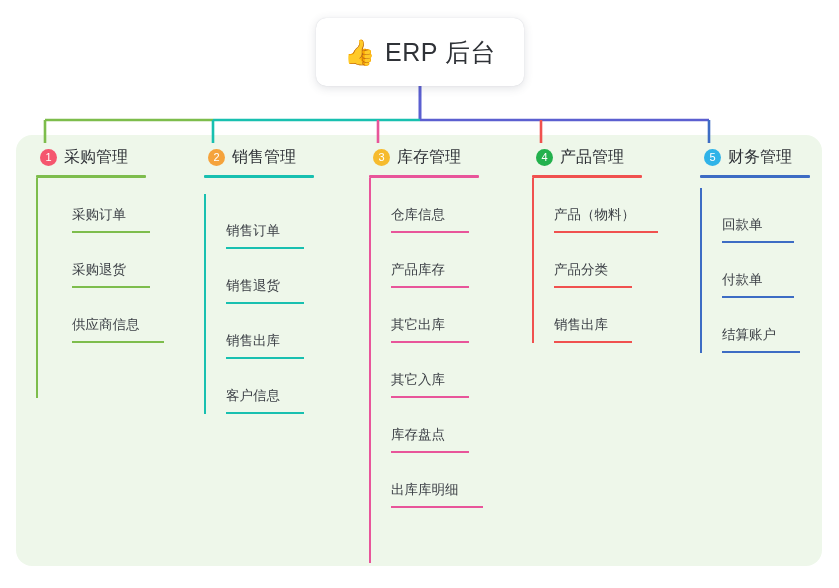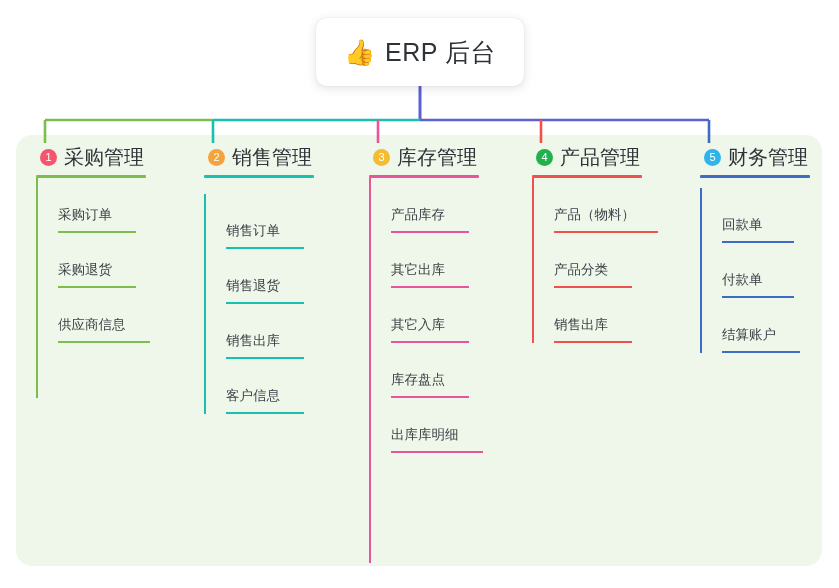--- a/index.html
+++ b/index.html
@@ -86,21 +86,21 @@
     height: 17px;
     border-radius: 50%;
     color: #ffffff;
     font-size: 11px;
     line-height: 17px;
     text-align: center;
     flex: 0 0 auto;
     font-family: "Liberation Sans", sans-serif;
   }
   .col-title {
-    font-size: 20px;
+    font-size: 16px;
     color: #2f3237;
     white-space: nowrap;
   }
   .head-rule {
     height: 3px;
     border-radius: 1px;
     margin-top: 5px;
   }
 
   .leaf {
@@ -153,21 +153,21 @@
     <span class="root-title">ERP 后台</span>
   </div>
 
   <div id="columns">
       <div class="column" style="left: 36px;">
         <div class="col-head">
           <span class="badge" style="background: rgb(245, 86, 110);">1</span>
           <span class="col-title">采购管理</span>
         </div>
         <div class="head-rule" style="width: 110px; background: rgb(125, 189, 76);"></div>
-        <div style="position: relative; margin-top: 0px;">
+        <div style="position: relative; margin-top: 0px; padding-left: 14px;">
           <div class="leaf-spine" style="background: rgb(125, 189, 76); height: 220px;"></div>
           <div class="leaf">
             <span class="leaf-label">采购订单</span>
             <div class="leaf-rule" style="width: 78px; background: rgb(125, 189, 76);"></div>
           </div>
           <div class="leaf">
             <span class="leaf-label">采购退货</span>
             <div class="leaf-rule" style="width: 78px; background: rgb(125, 189, 76);"></div>
           </div>
           <div class="leaf">
@@ -204,20 +204,24 @@
       </div>
       <div class="column" style="left: 369px;">
         <div class="col-head">
           <span class="badge" style="background: rgb(246, 187, 46);">3</span>
           <span class="col-title">库存管理</span>
         </div>
         <div class="head-rule" style="width: 110px; background: rgb(232, 85, 154);"></div>
         <div style="position: relative; margin-top: 0px;">
           <div class="leaf-spine" style="background: rgb(232, 85, 154); height: 385px;"></div>
           <div class="leaf">
+            <span class="leaf-label">仓库信息</span>
+            <div class="leaf-rule" style="width: 78px; background: rgb(232, 85, 154);"></div>
+          </div>
+          <div class="leaf">
             <span class="leaf-label">产品库存</span>
             <div class="leaf-rule" style="width: 78px; background: rgb(232, 85, 154);"></div>
           </div>
           <div class="leaf">
             <span class="leaf-label">其它出库</span>
             <div class="leaf-rule" style="width: 78px; background: rgb(232, 85, 154);"></div>
           </div>
           <div class="leaf">
             <span class="leaf-label">其它入库</span>
             <div class="leaf-rule" style="width: 78px; background: rgb(232, 85, 154);"></div>

